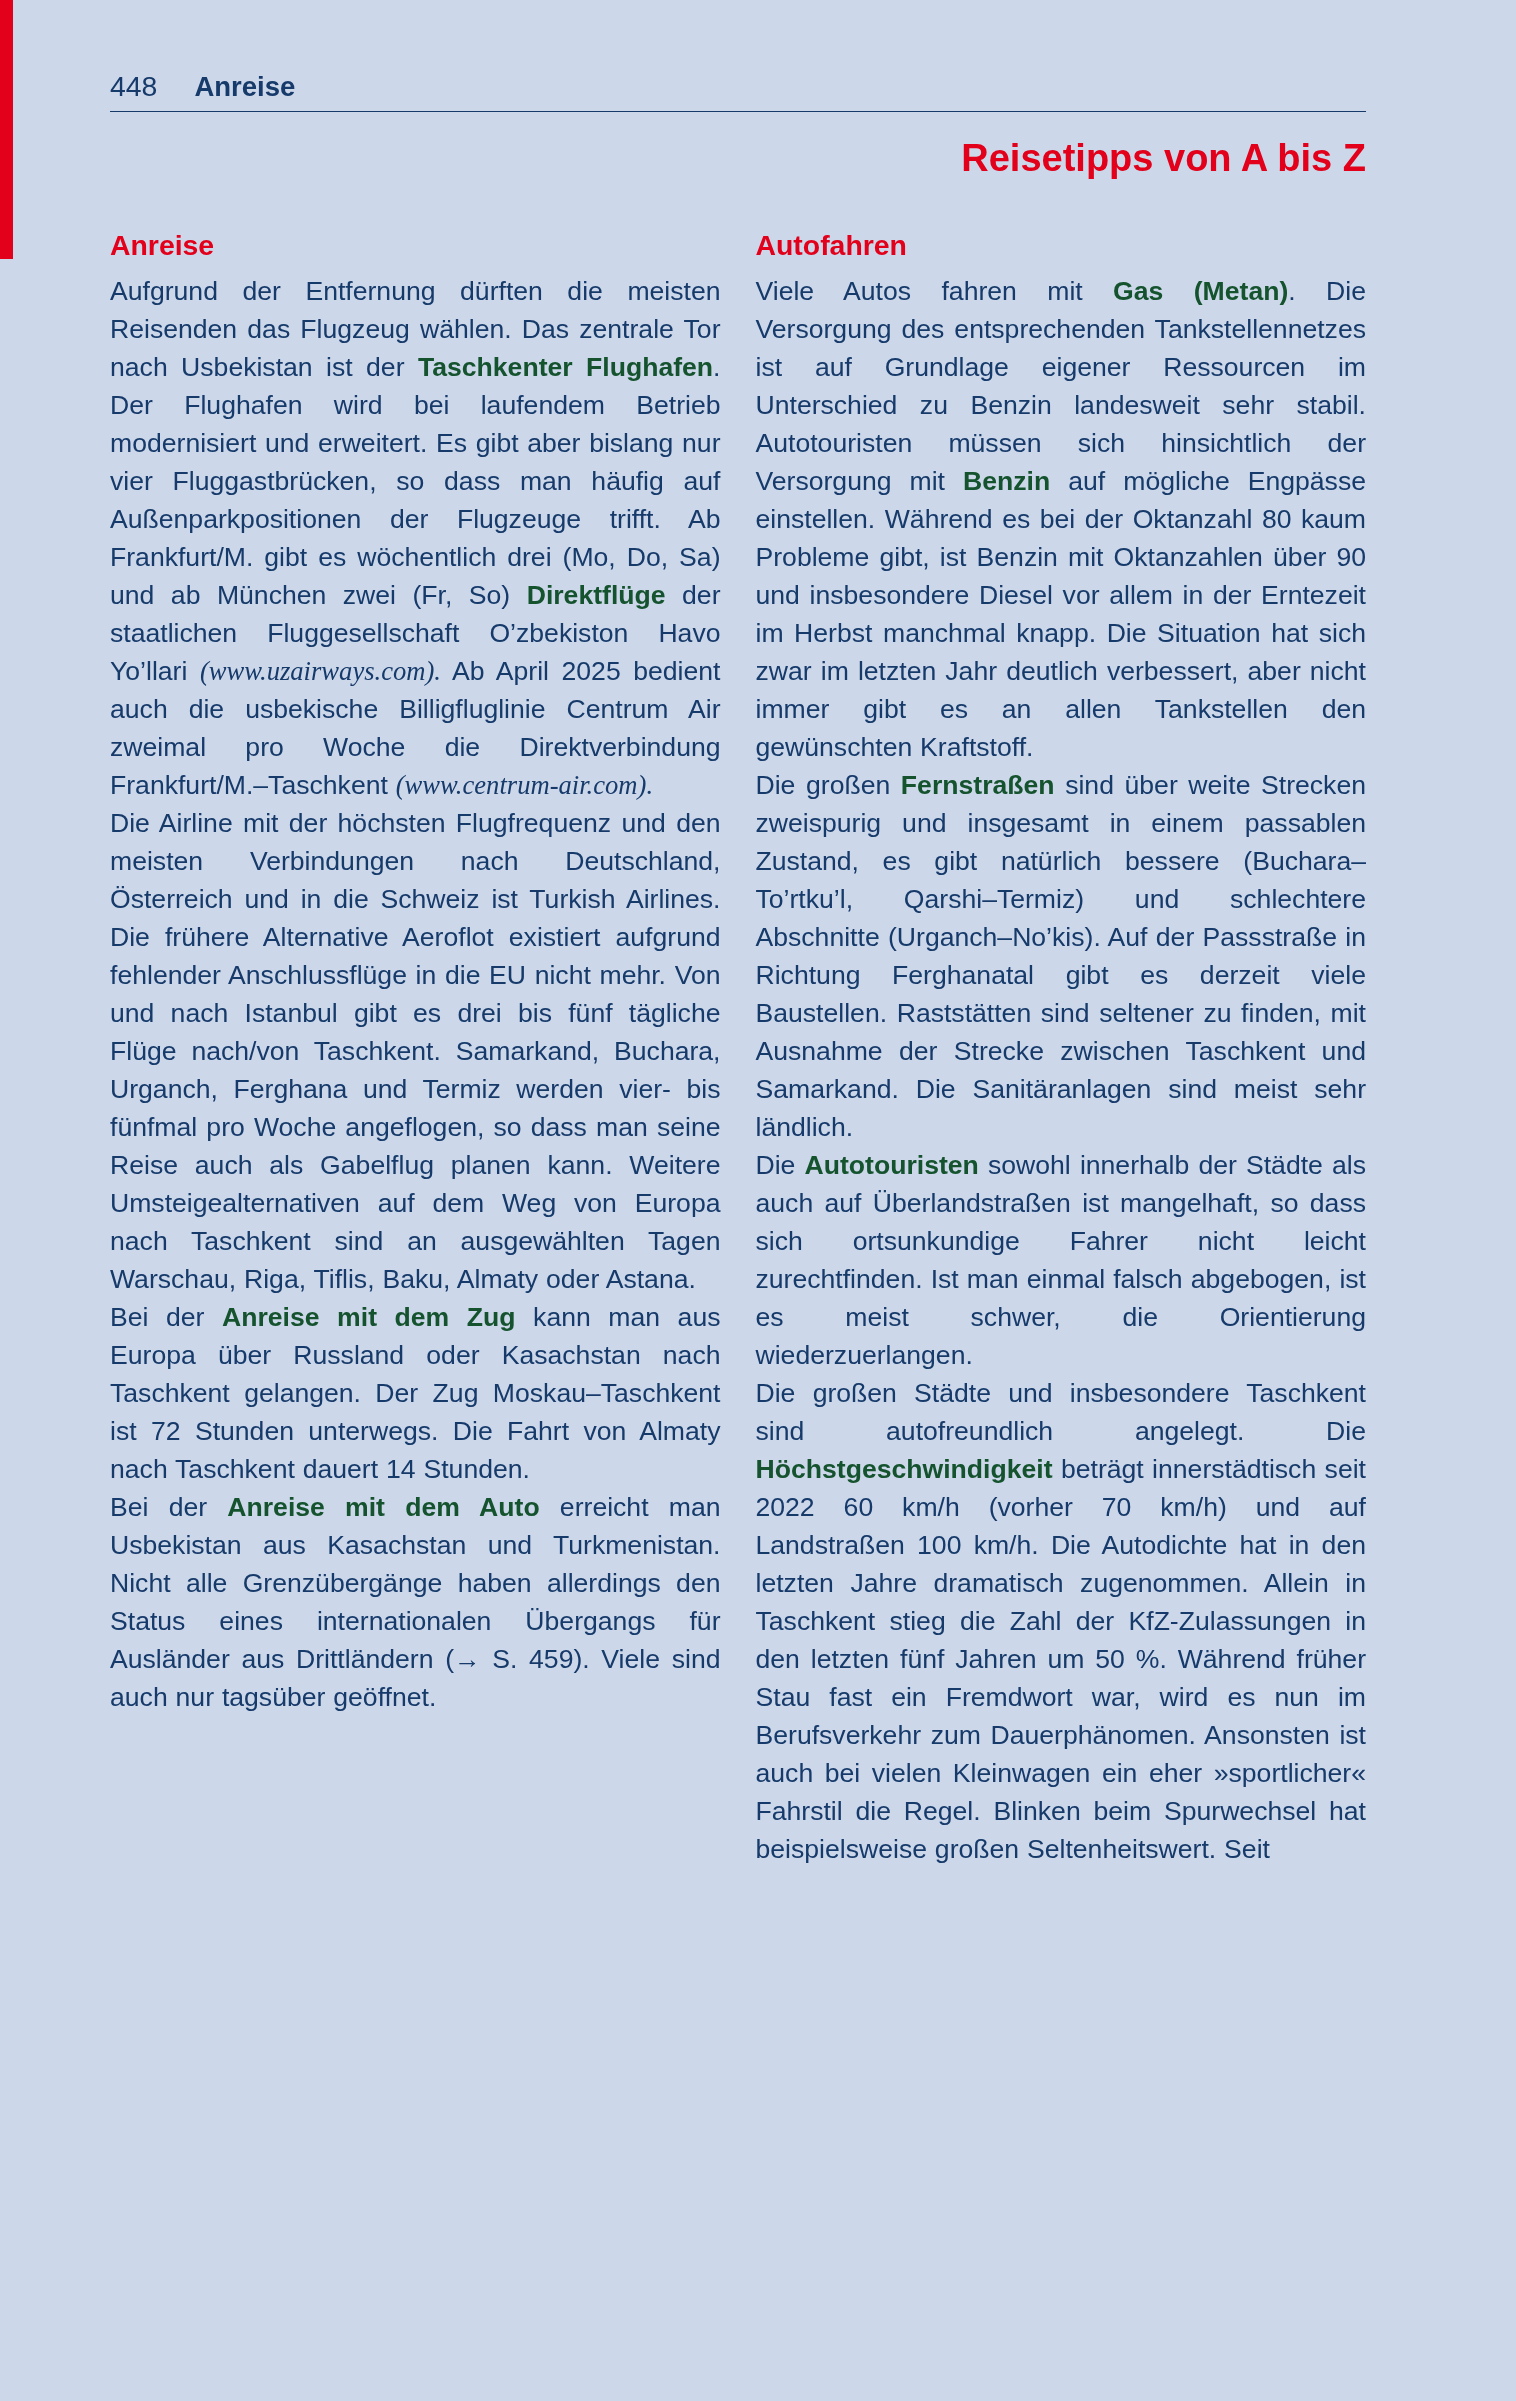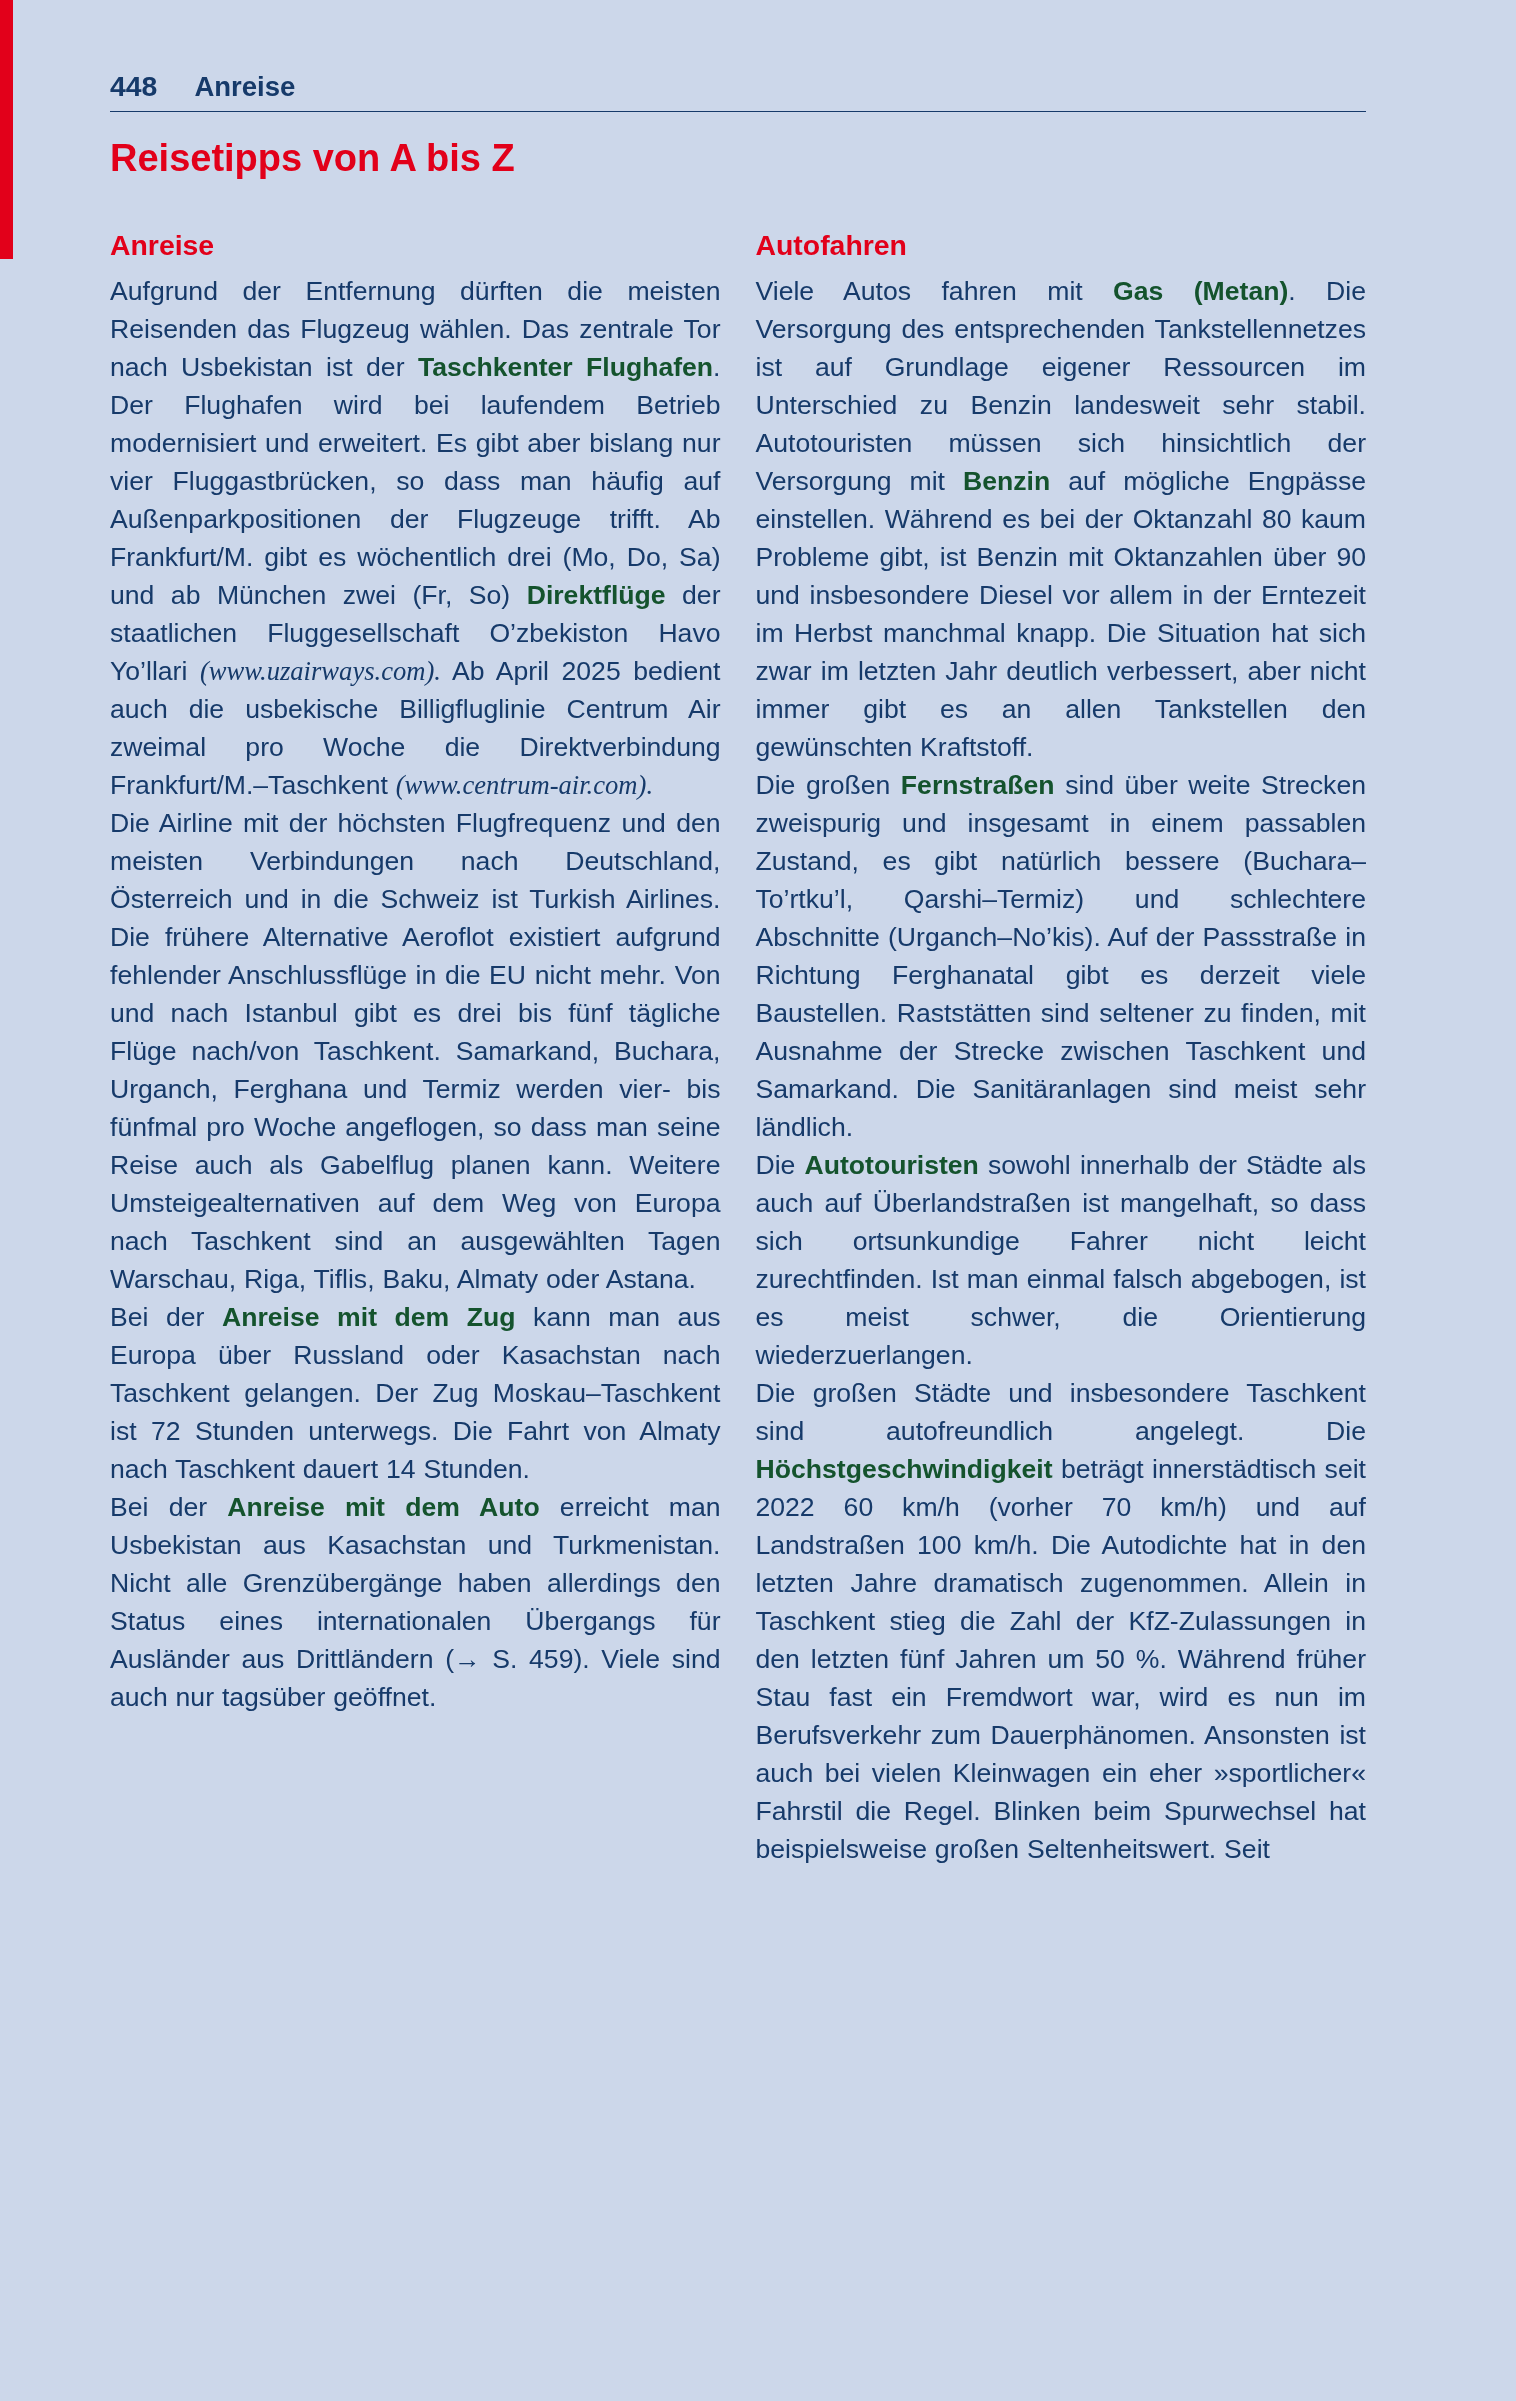--- a/index.html
+++ b/index.html
@@ -27,33 +27,34 @@
     background: #e2001a;
   }
   .header-row {
     display: flex;
     align-items: baseline;
     border-bottom: 1.8px solid #163a6a;
     padding-bottom: 8.3px;
   }
   .page-num {
     font-size: 28.4px;
-    font-weight: bold;
+    font-weight: normal;
     margin-right: 37px;
   }
   .running-head {
     font-size: 27.5px;
     font-weight: bold;
   }
   .page-title {
     margin: 26px 0 0 0;
     font-size: 38px;
     line-height: 40px;
     font-weight: bold;
     color: #e2001a;
+    text-align: right;
   }
   .columns {
     display: flex;
     gap: 35px;
     margin-top: 50px;
   }
   .col {
     flex: 1 1 0;
     min-width: 0;
   }

